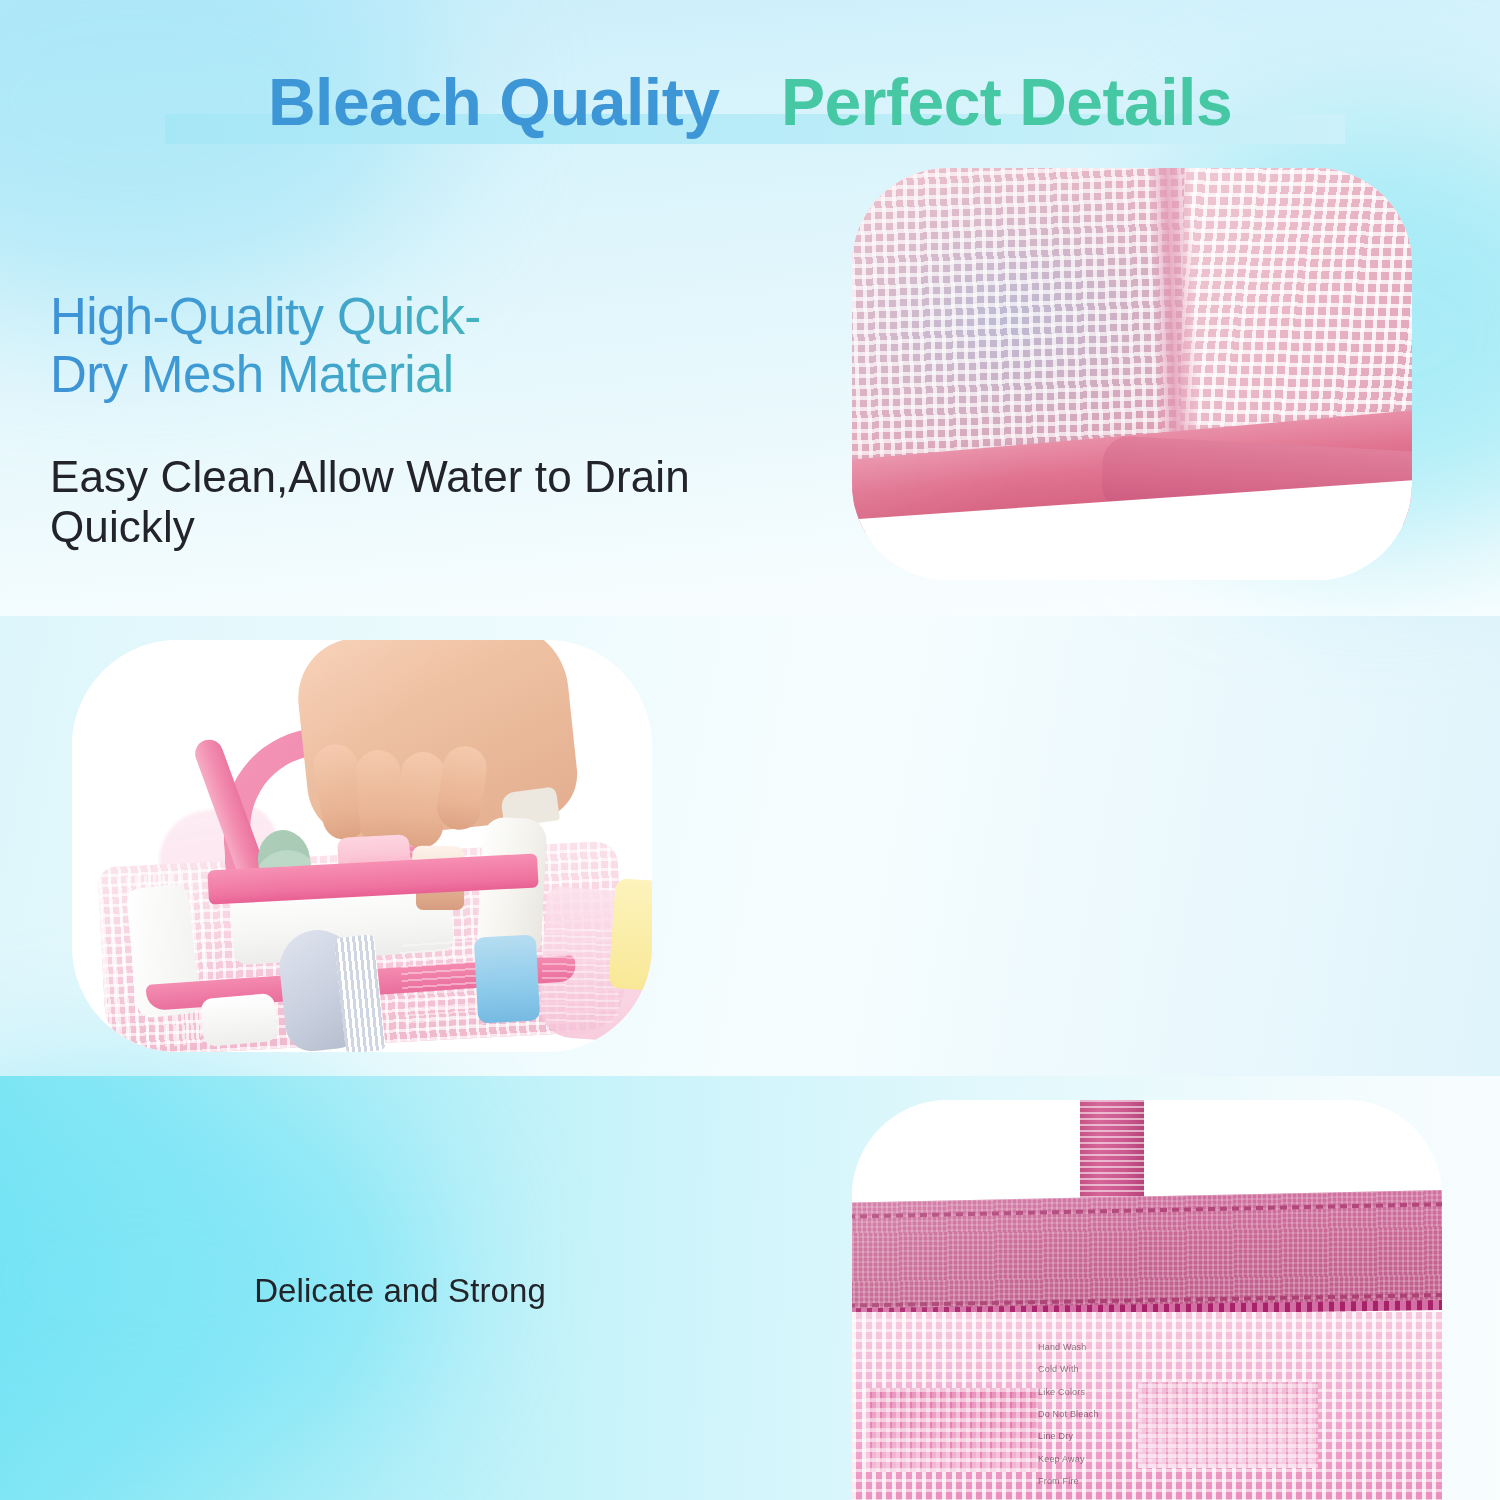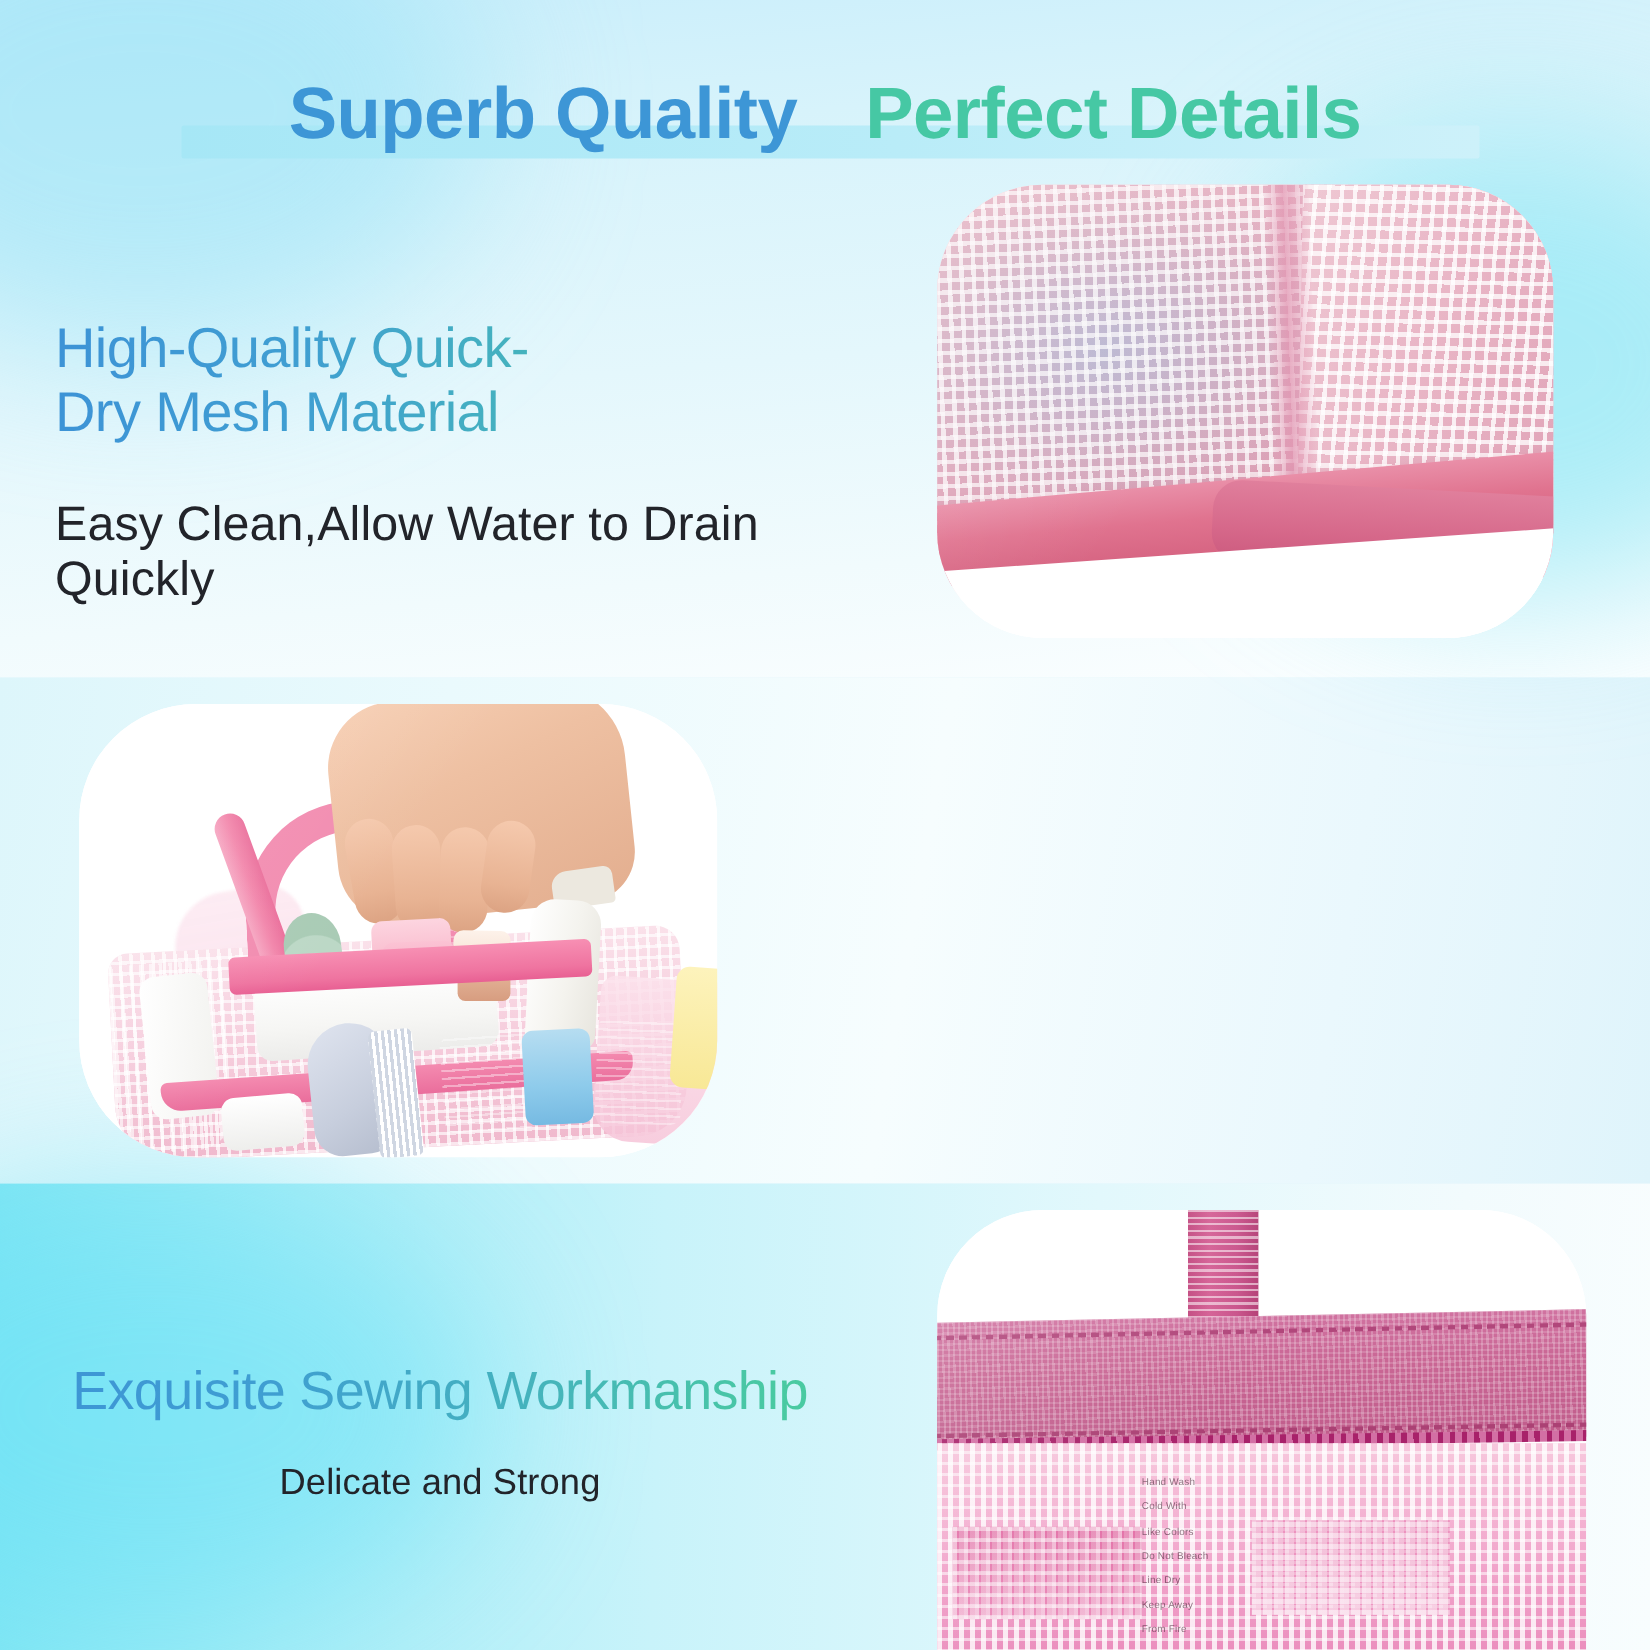--- a/index.html
+++ b/index.html
@@ -364,21 +364,21 @@
   <div class="band band-2"></div>
   <div class="band band-3"></div>
 
   <div class="tint tint-tl"></div>
   <div class="tint tint-tr"></div>
   <div class="tint tint-bl"></div>
 
   <div class="header">
     <div class="title-hl"></div>
     <div class="title">
-      <span class="t-blue">Superb Quality</span>
+      <span class="t-blue">Bleach Quality</span>
       <span class="t-gap"></span>
       <span class="t-green">Perfect Details</span>
     </div>
   </div>
 
   <div class="txt txt-1">
     <div class="heading">
       <span>High-Quality Quick-</span><br>
       <span>Dry Mesh Material</span>
     </div>
@@ -439,21 +439,20 @@
       <div class="p2-towel-b"></div>
       <div class="p2-towel-b2"></div>
       <div class="p2-towel-y"></div>
       <div class="p2-towel-y2"></div>
     </div>
     <div class="card-gloss"></div>
   </div>
 
 
   <div class="txt txt-3">
-    <div class="heading">Exquisite Sewing Workmanship</div>
     <div class="subheading">Delicate and Strong</div>
   </div>
 
   <div class="card card-3">
     <div class="photo">
       <div class="p3-bg"></div>
       <div class="p3-strap"></div>
       <div class="p3-band"></div>
       <div class="p3-stitch-top"></div>
       <div class="p3-stitch-bot"></div>

